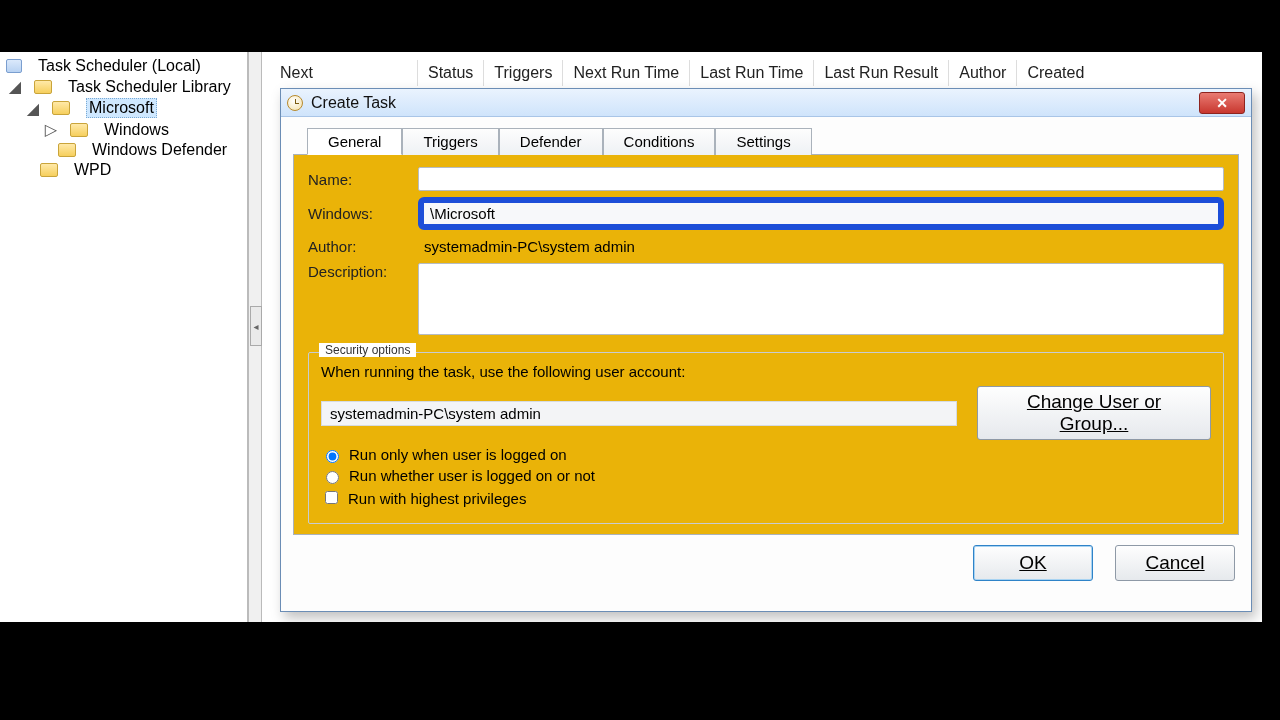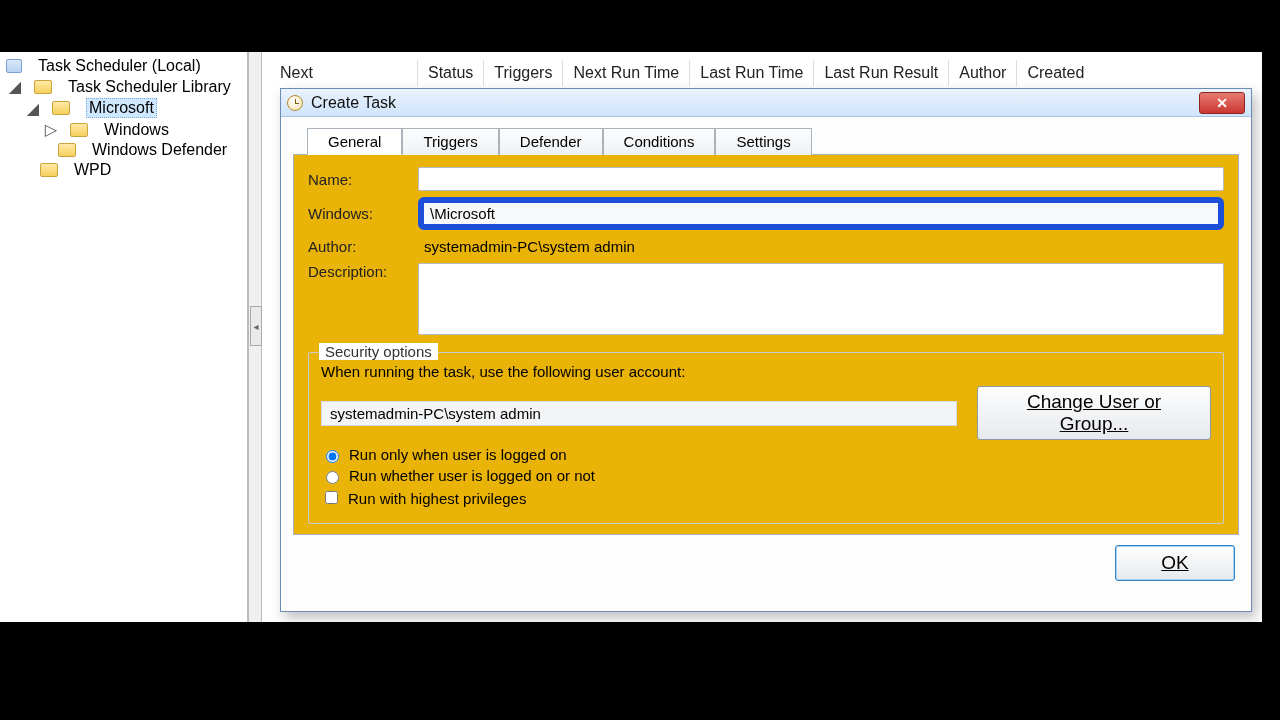--- a/index.html
+++ b/index.html
@@ -203,21 +203,21 @@
     margin-top: 14px;
     padding: 10px 12px 12px 12px;
     position: relative;
   }
   .groupbox .legend {
     position: absolute;
     top: -10px;
     left: 10px;
     background: #fff;
     padding: 0 6px;
-    font-size: 15px;
+    font-size: 12px;
     color: #333;
   }
   .sec-text { font-size: 15px; margin-bottom: 6px; }
   .sec-account {
     border: 1px solid #d6dbe1;
     background: #f3f4f6;
     padding: 3px 8px;
     font-size: 15px;
     width: 648px;
     display:inline-block;
@@ -384,19 +384,20 @@
               <input type="checkbox" style="">
               <span>Run with highest privileges</span>
             </label>
           </div>
 
 
         </div>
 
         <div class="dlg-buttons">
           <button class="btn primary">OK</button>
+          <button class="btn">Cancel</button>
         </div>
 
       </div>
     </div>
 
   </div>
 </div>
 
 </body></html>

